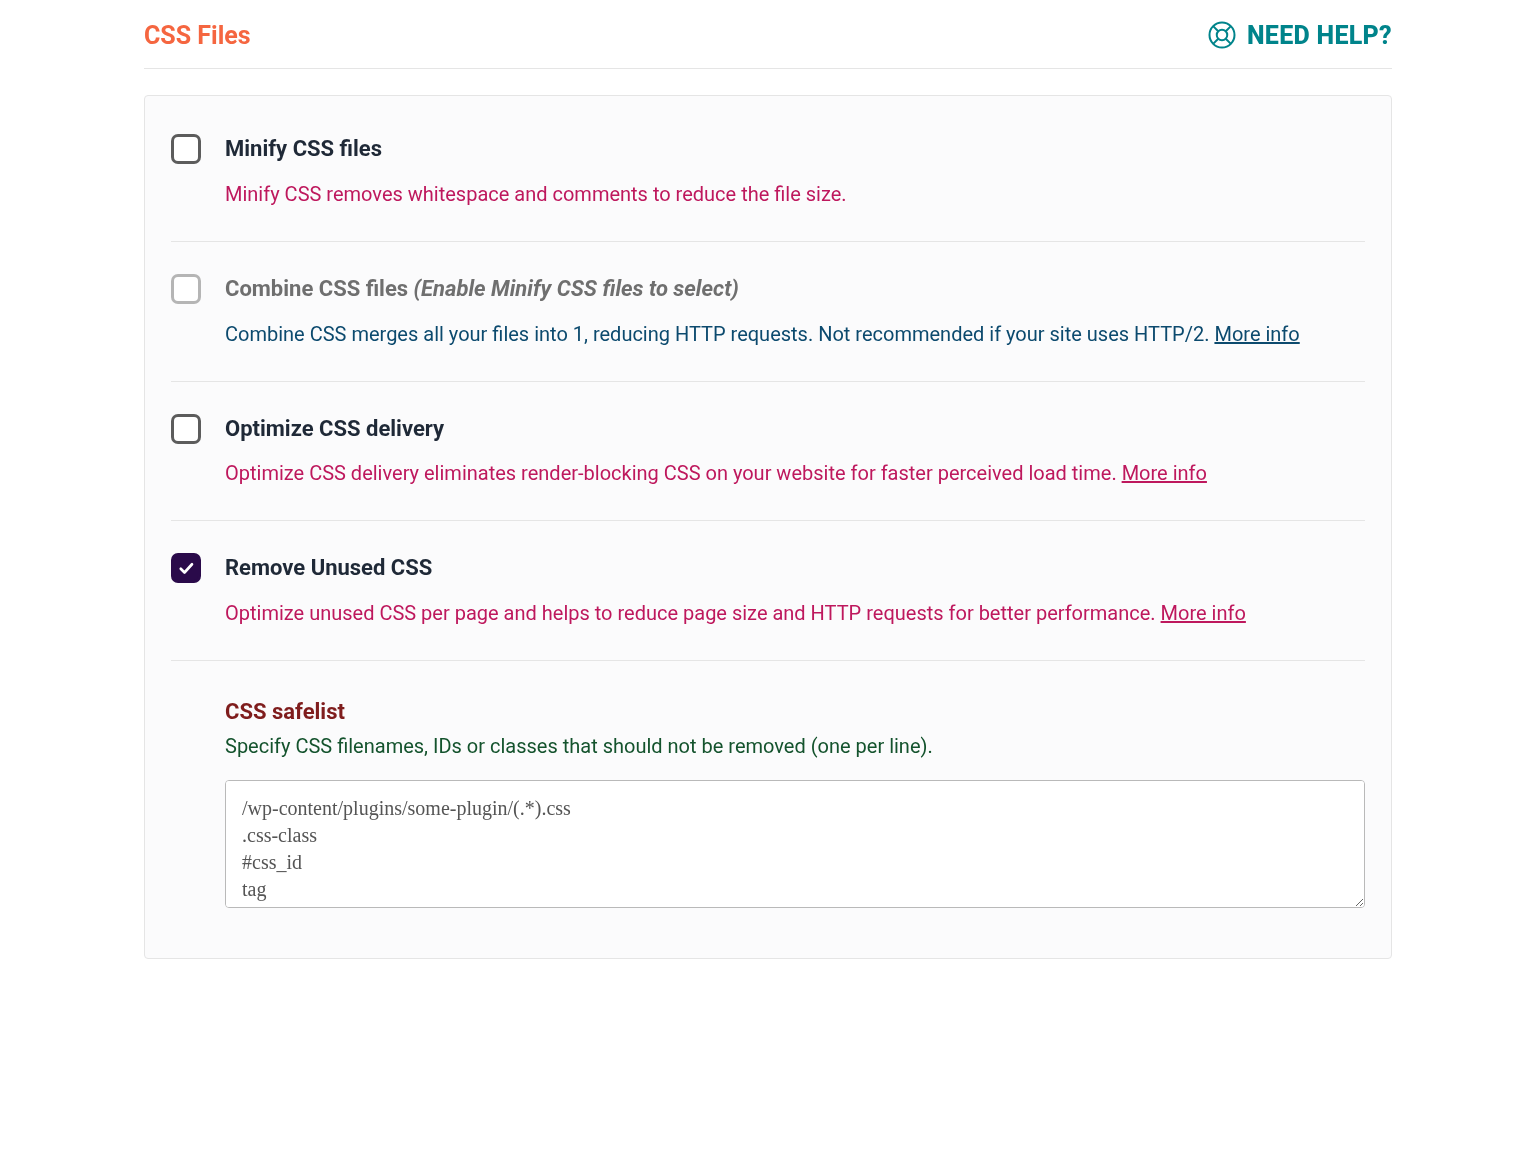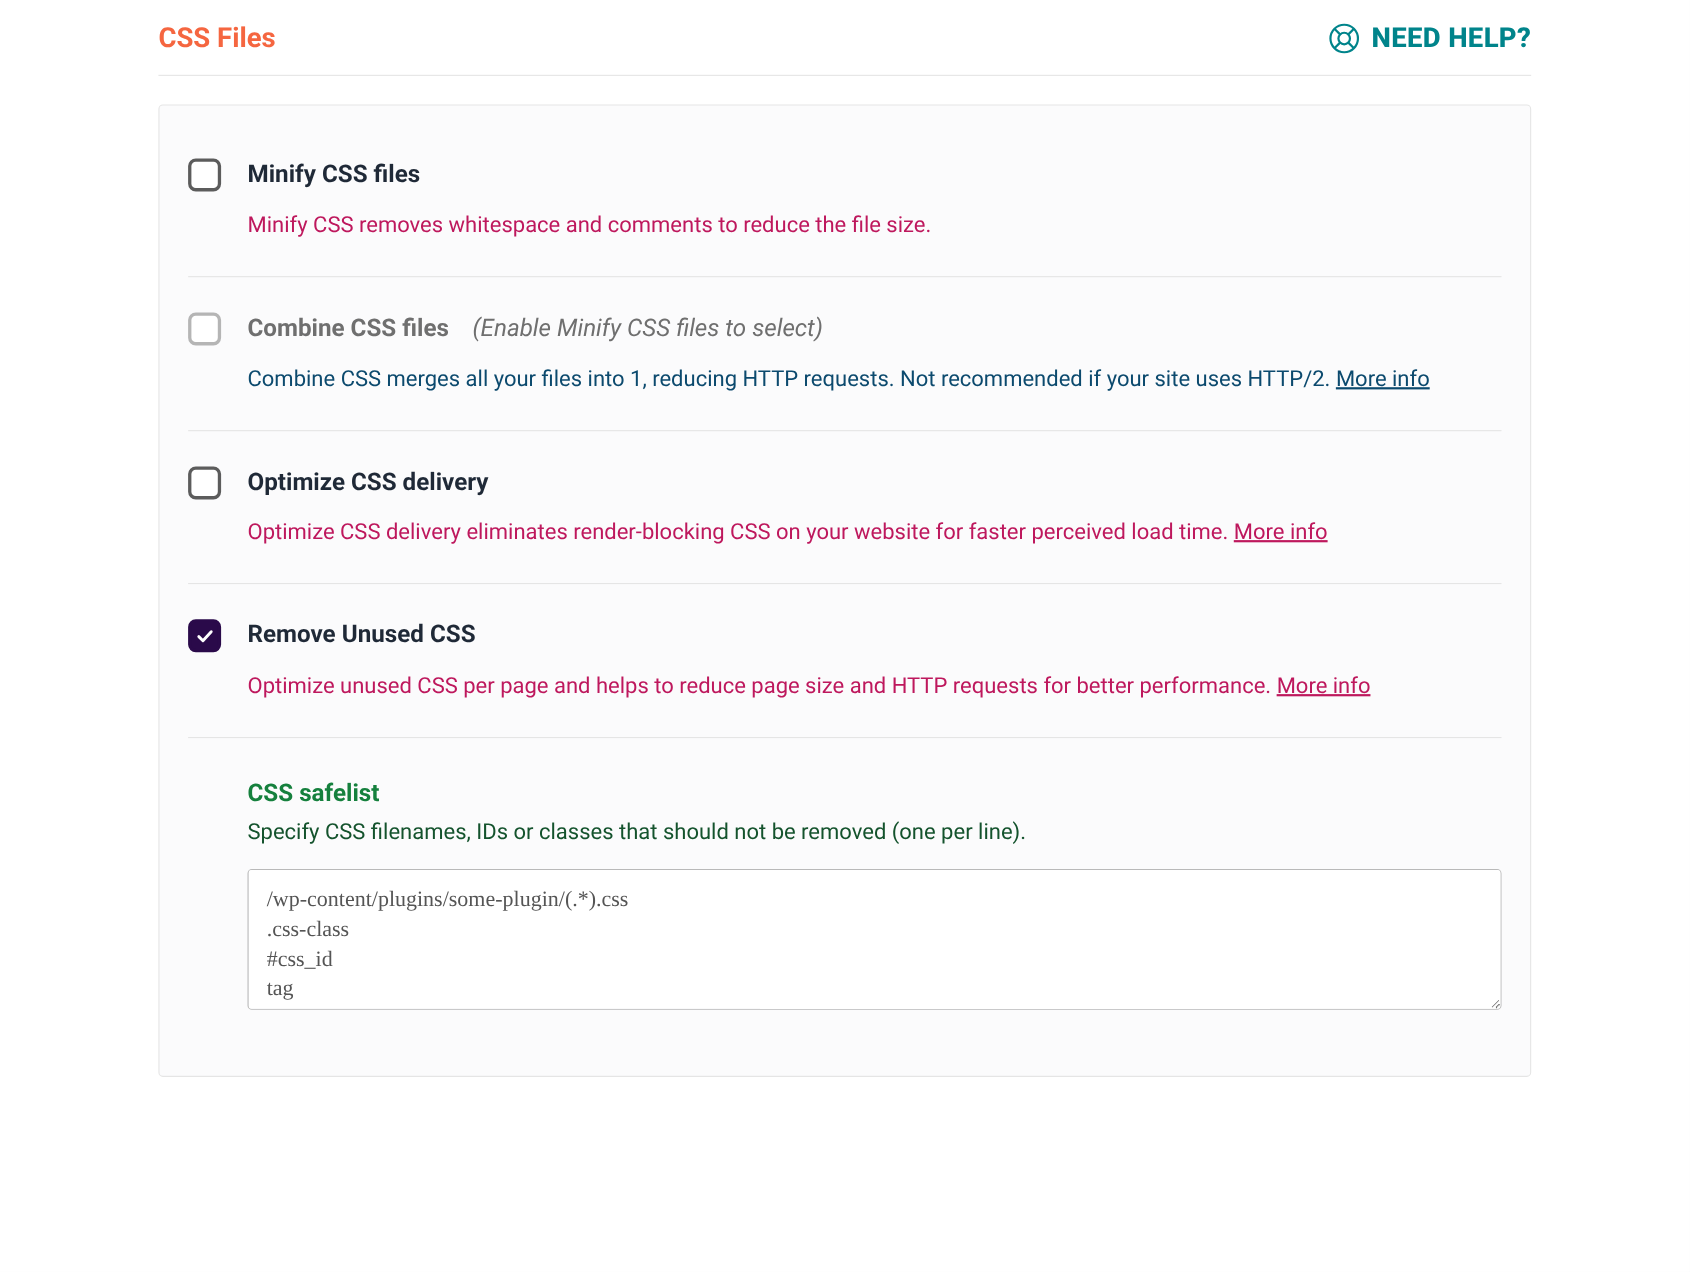--- a/index.html
+++ b/index.html
@@ -42,21 +42,21 @@
     }
     .help-link svg {
       width: 30px;
       height: 30px;
     }
     .panel {
       margin-top: 26px;
       background: #fbfbfc;
       border: 1px solid #e5e5e5;
       border-radius: 4px;
-      padding: 16px 26px;
+      padding: 6px 26px;
     }
     .option-row {
       display: flex;
       align-items: flex-start;
       gap: 24px;
       padding: 32px 0 32px;
       border-bottom: 1px solid #e5e5e5;
     }
     .option-row.no-border {
       border-bottom: none;
@@ -99,22 +99,21 @@
       font-size: 22px;
       font-weight: 700;
       color: #1f2937;
       line-height: 1.4;
     }
     .option-title.disabled-title {
       color: #6f6f6f;
     }
     .option-title .italic-note {
       font-style: italic;
-      font-weight: 400;
-      margin-left: 16px;
+      font-weight: 700;
     }
     .option-desc {
       margin-top: 14px;
       font-size: 20px;
       color: #be185d;
       line-height: 1.5;
     }
     .option-desc.disabled-desc {
       color: #0c4a6e;
     }
@@ -122,21 +121,21 @@
       color: inherit;
       text-decoration: underline;
       cursor: pointer;
     }
     .safelist-block {
       padding: 38px 0 40px 54px;
     }
     .safelist-title {
       font-size: 22px;
       font-weight: 700;
-      color: #15803d;
+      color: #7f1d1d;
     }
     .safelist-desc {
       margin-top: 10px;
       font-size: 20px;
       color: #14532d;
     }
     .safelist-textarea {
       margin-top: 22px;
       width: 100%;
       height: 128px;

